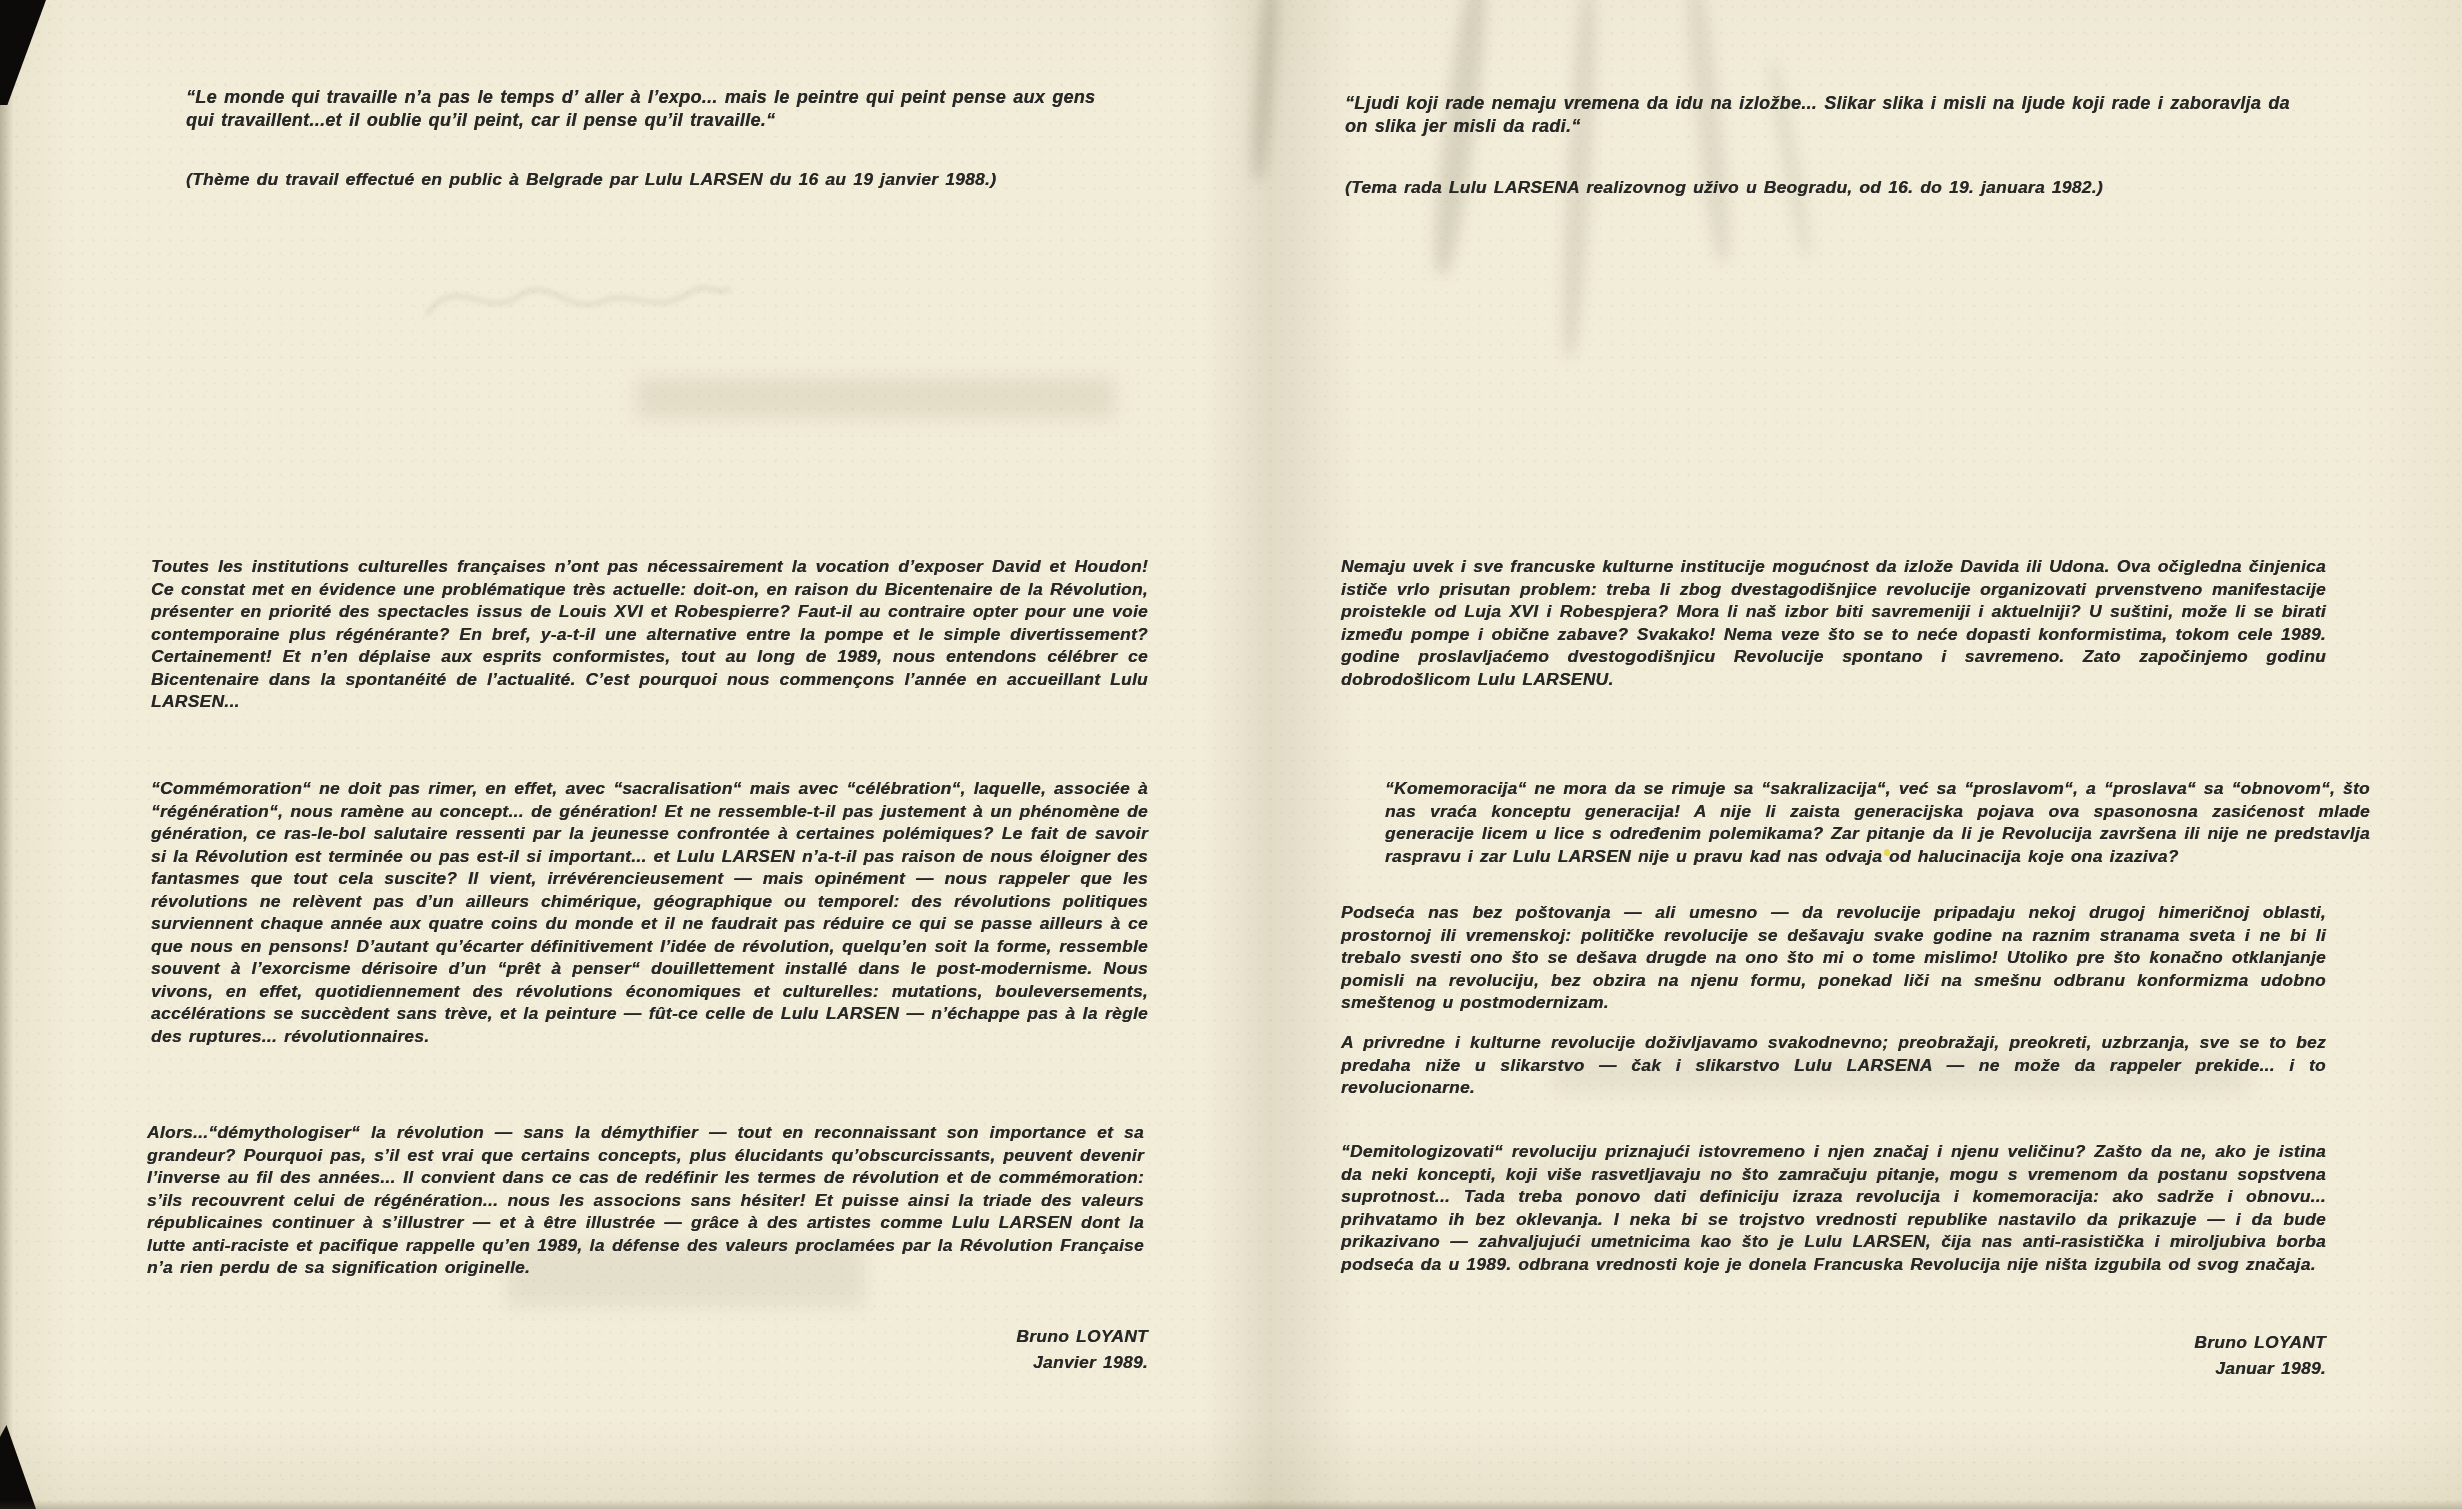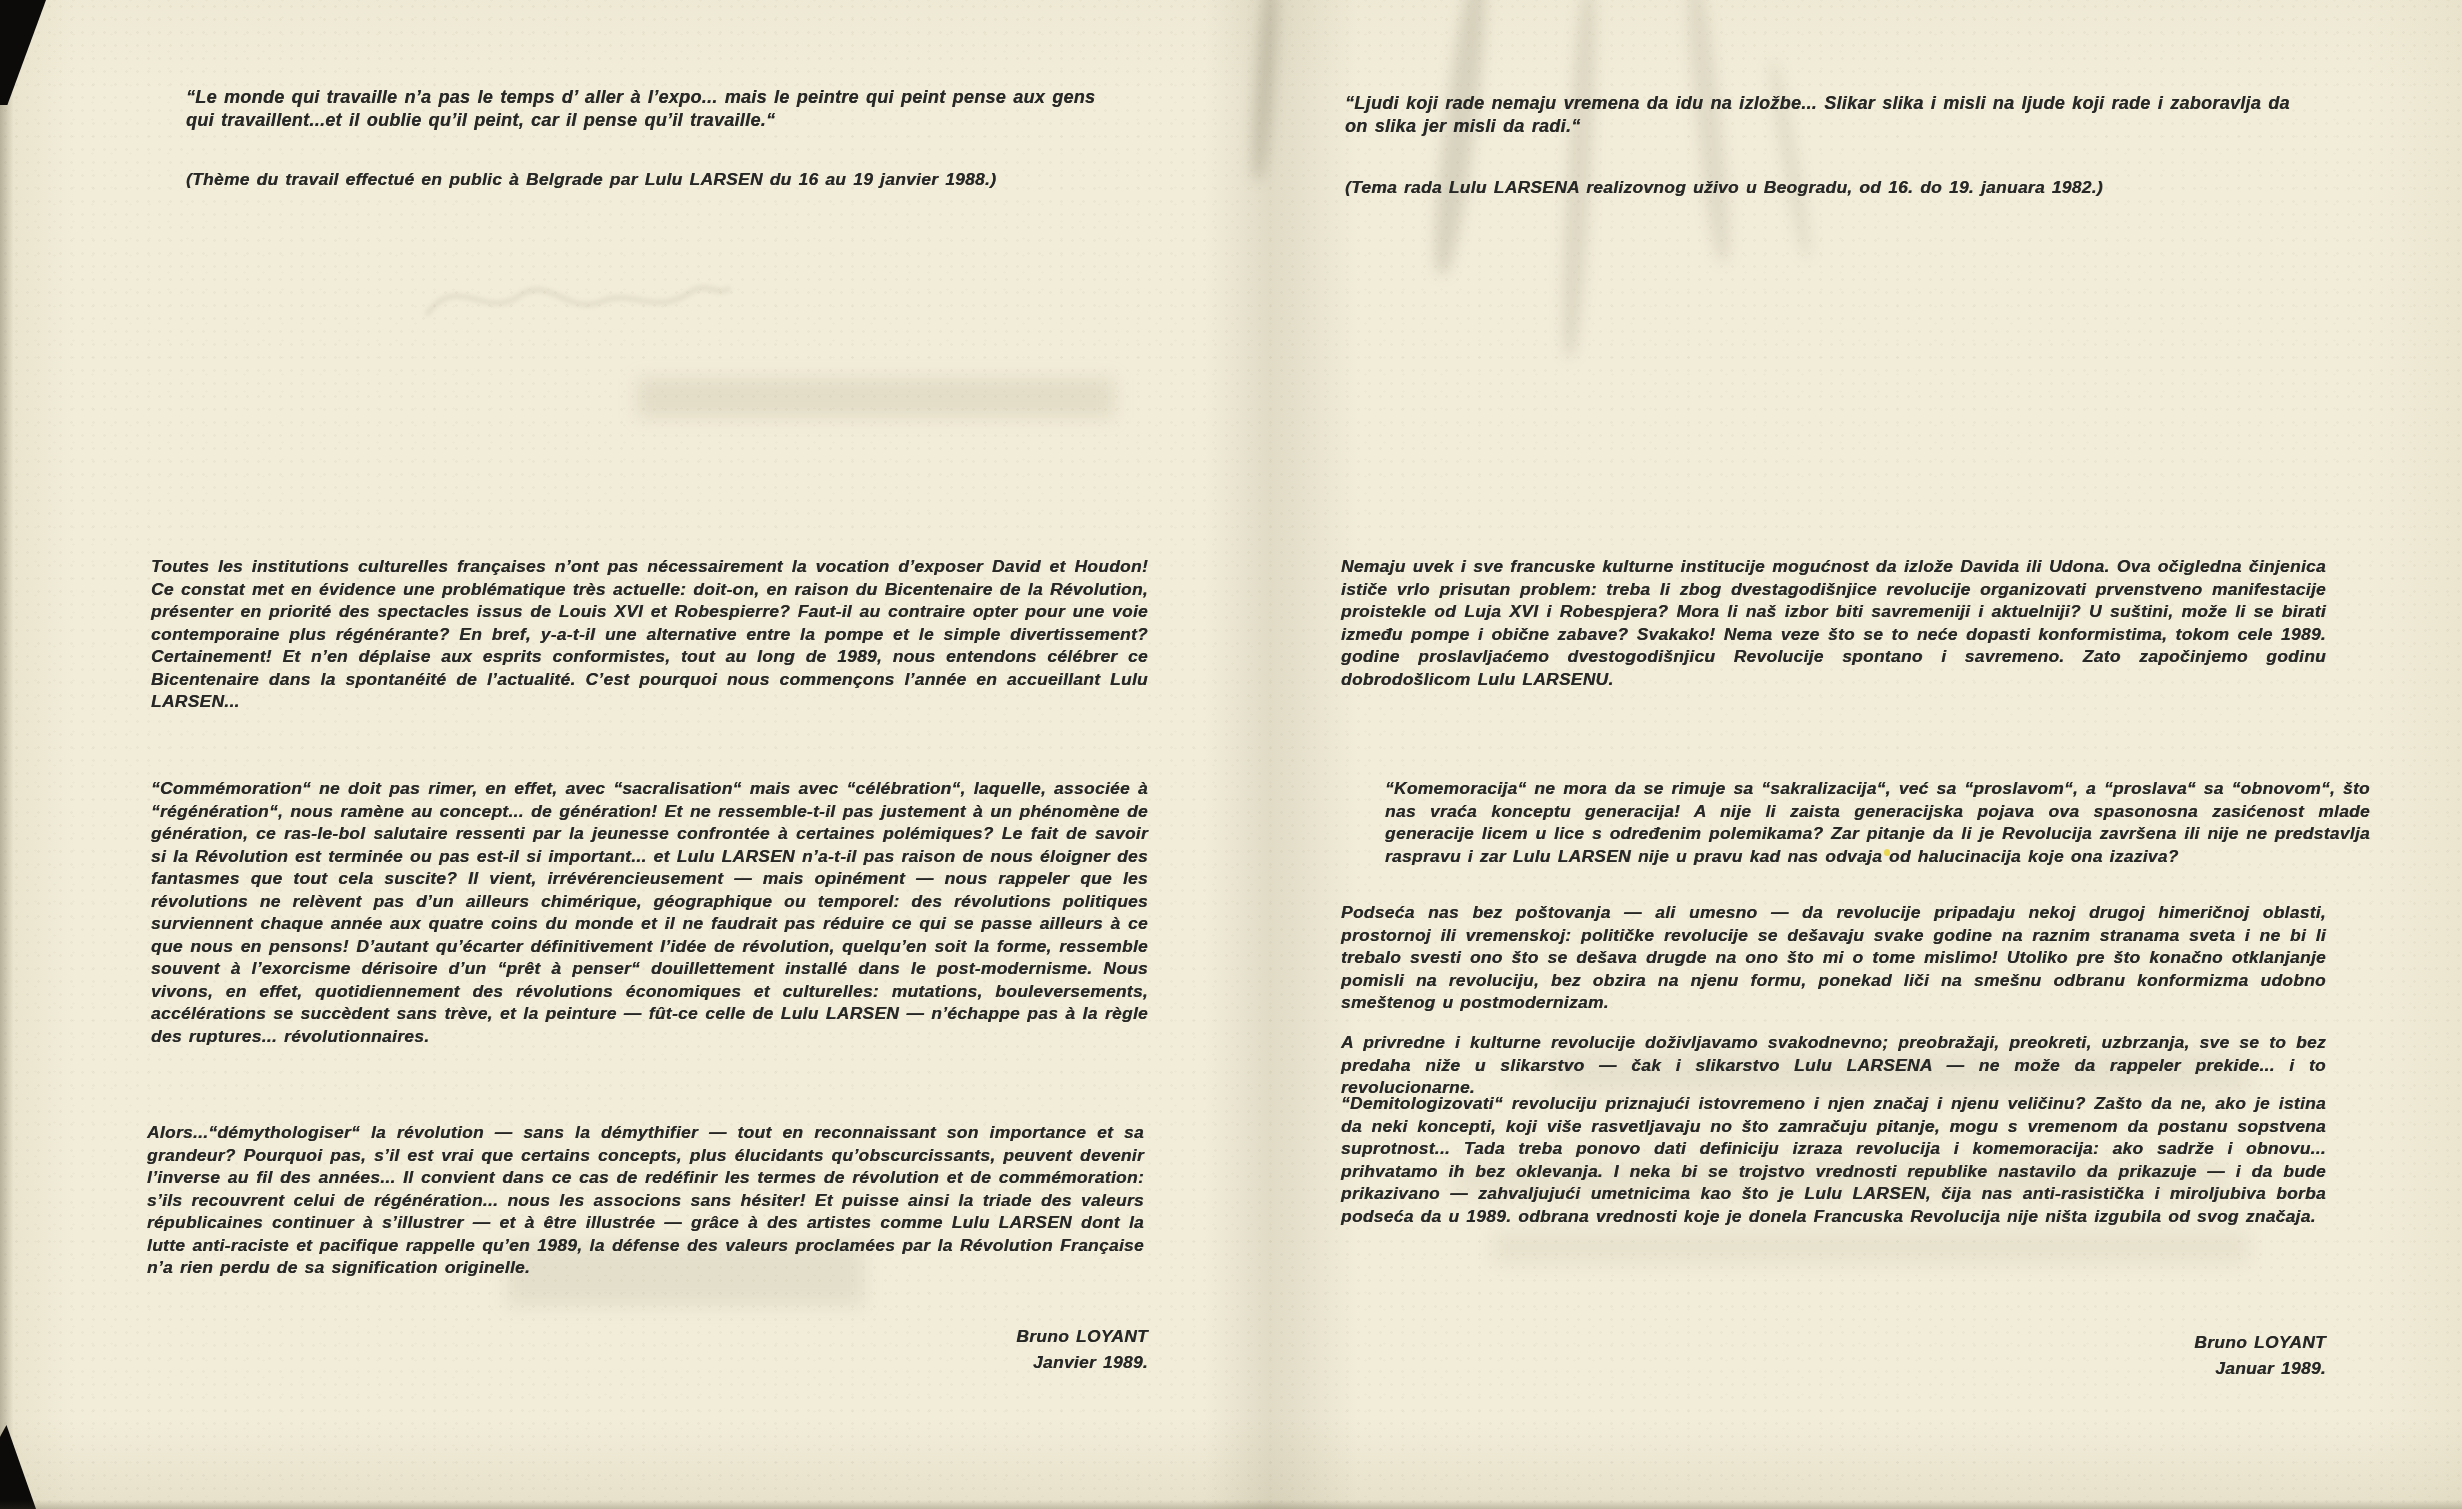--- a/index.html
+++ b/index.html
@@ -91,21 +91,21 @@
   #fr-p2    { left: 151px;  top: 777px;  width: 997px; }
   #fr-p3    { left: 147px;  top: 1121px; width: 997px; }
   #fr-sig   { left: 151px;  top: 1323px; width: 997px; }
   
   #sr-quote { left: 1345px; top: 92px;   width: 947px; }
   #sr-attr  { left: 1345px; top: 176px;  width: 975px; }
   #sr-p1    { left: 1341px; top: 555px;  width: 985px; }
   #sr-p2    { left: 1341px; top: 777px;  width: 985px; margin-left: 44px; }
   #sr-p3    { left: 1341px; top: 901px;  width: 985px; }
   #sr-p4    { left: 1341px; top: 1031px; width: 985px; }
-  #sr-p5    { left: 1341px; top: 1092px; width: 985px; }
+  #sr-p5    { left: 1341px; top: 1140px; width: 985px; }
   #sr-sig   { left: 1341px; top: 1329px; width: 985px; }
 </style>
 </head>
 <body>
 
 <div class="spread">
 
   <div class="speckle"></div>
   <div class="gutter"></div>
   <div class="streak s1"></div>

